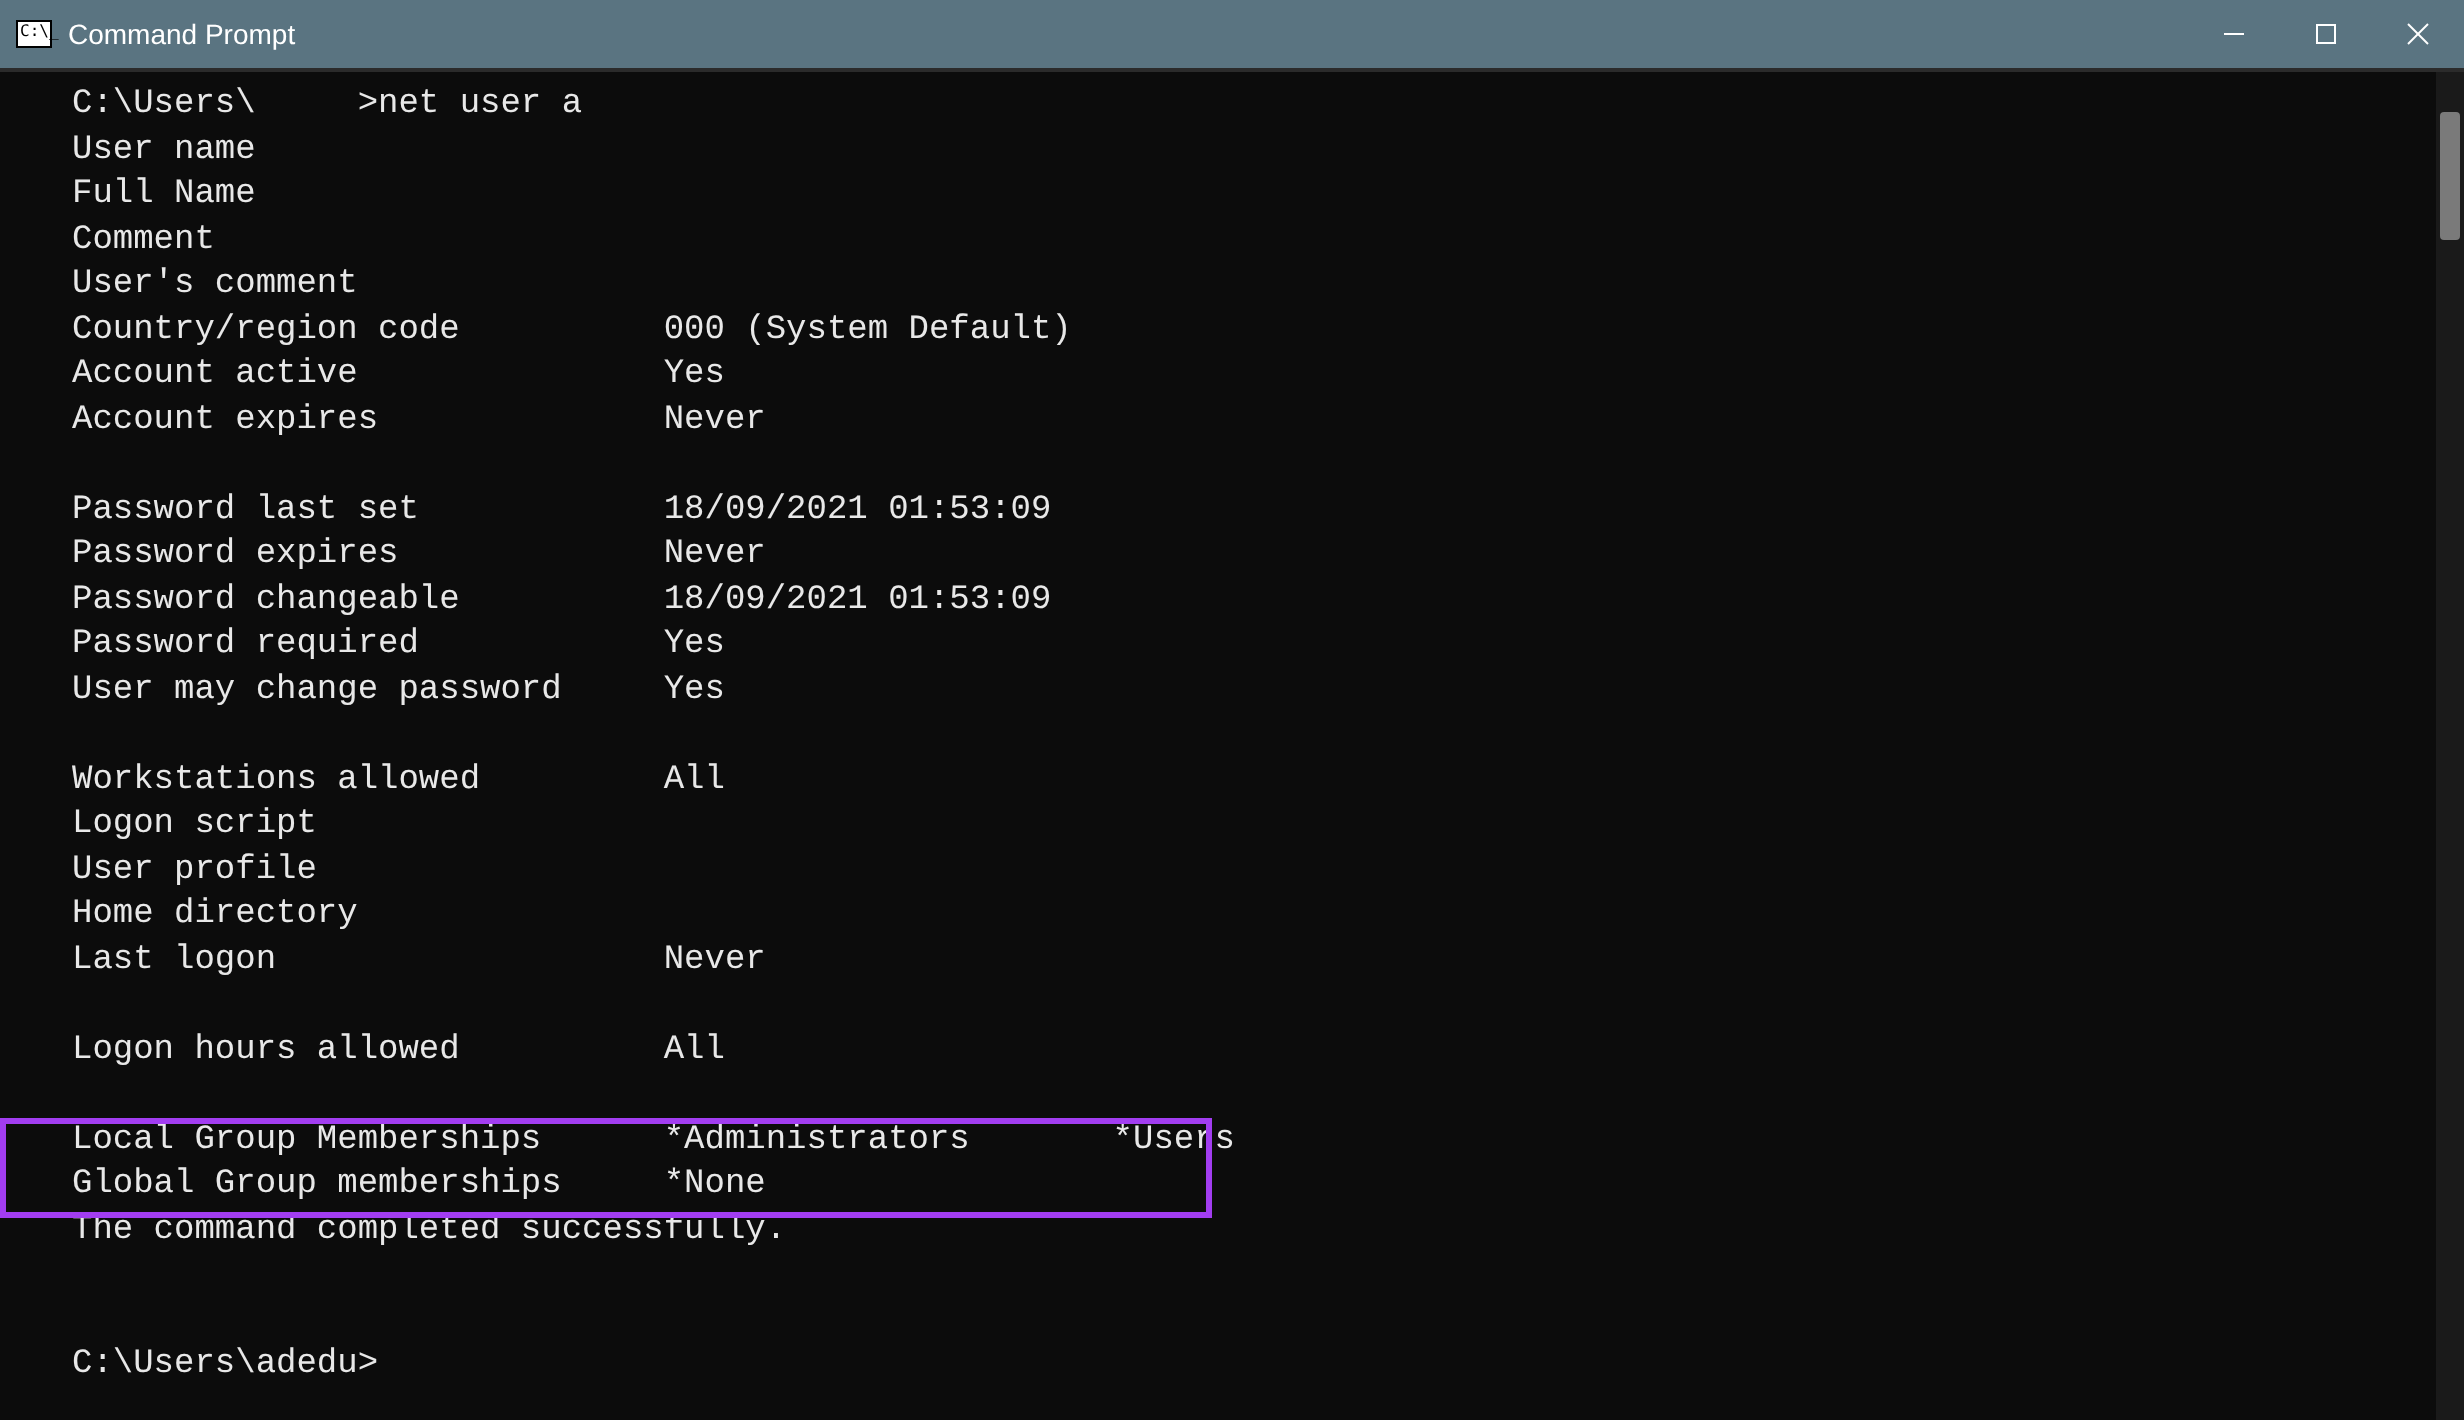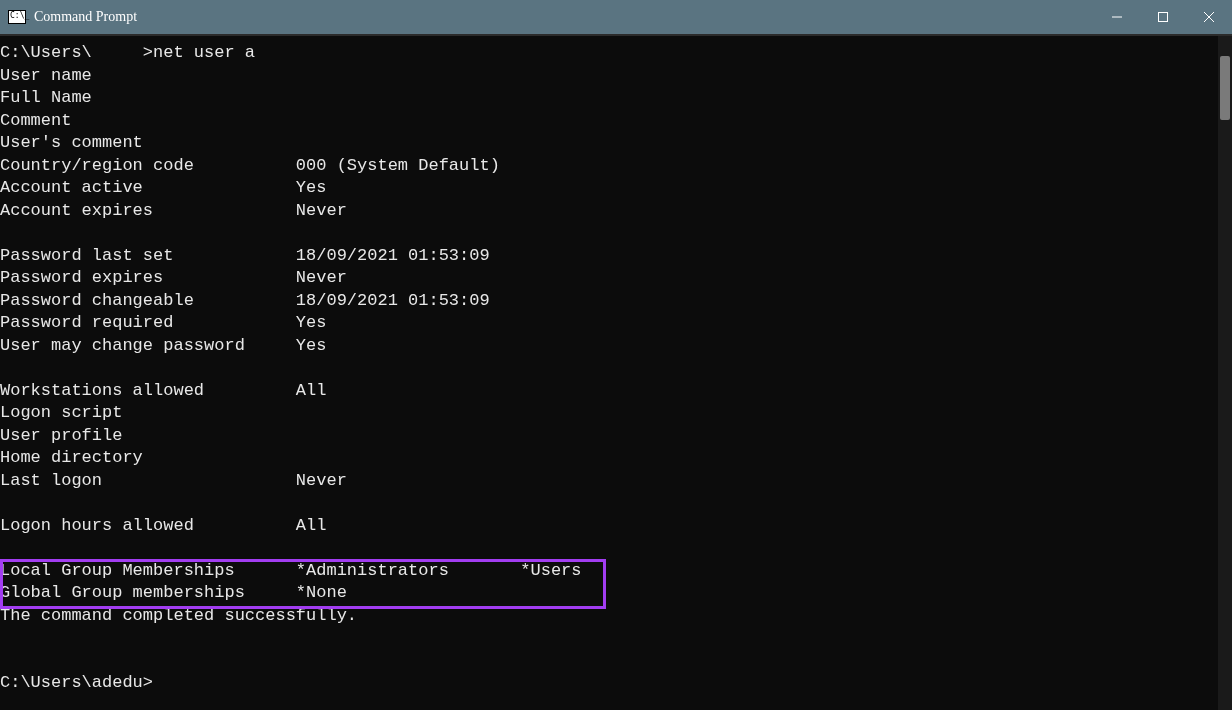--- a/index.html
+++ b/index.html
@@ -10,21 +10,21 @@
     background: #0c0c0c;
     font-family: Consolas, "Courier New", monospace;
     overflow: hidden;
   }
   .titlebar {
     height: 34px;
     background: linear-gradient(#5a7481, #5a7481);
     display: flex;
     align-items: center;
     color: #fff;
-    font-family: Liberation Serif, serif;
+    font-family: Liberation Sans, sans-serif;
     font-size: 14px;
   }
   .titlebar .icon {
     width: 18px;
     height: 14px;
     margin-left: 8px;
     margin-right: 8px;
     background: #fff;
     border: 1px solid #000;
     position: relative;
@@ -61,21 +61,21 @@
   .term {
     position: relative;
     padding: 6px 0 0 0;
     color: #e8e8e8;
     font-size: 17px;
     line-height: 22.5px;
     white-space: pre;
     background: #0c0c0c;
     height: calc(710px - 36px);
   }
-  .term .row { white-space: pre; }
+  .term .row { white-space: pre; padding-left: 36px; }
   .highlight-box {
     position: absolute;
     border: 3px solid #a23df1;
     pointer-events: none;
     box-sizing: border-box;
   }
   .scrollbar-track {
     position: absolute;
     right: 0;
     top: 36px;

